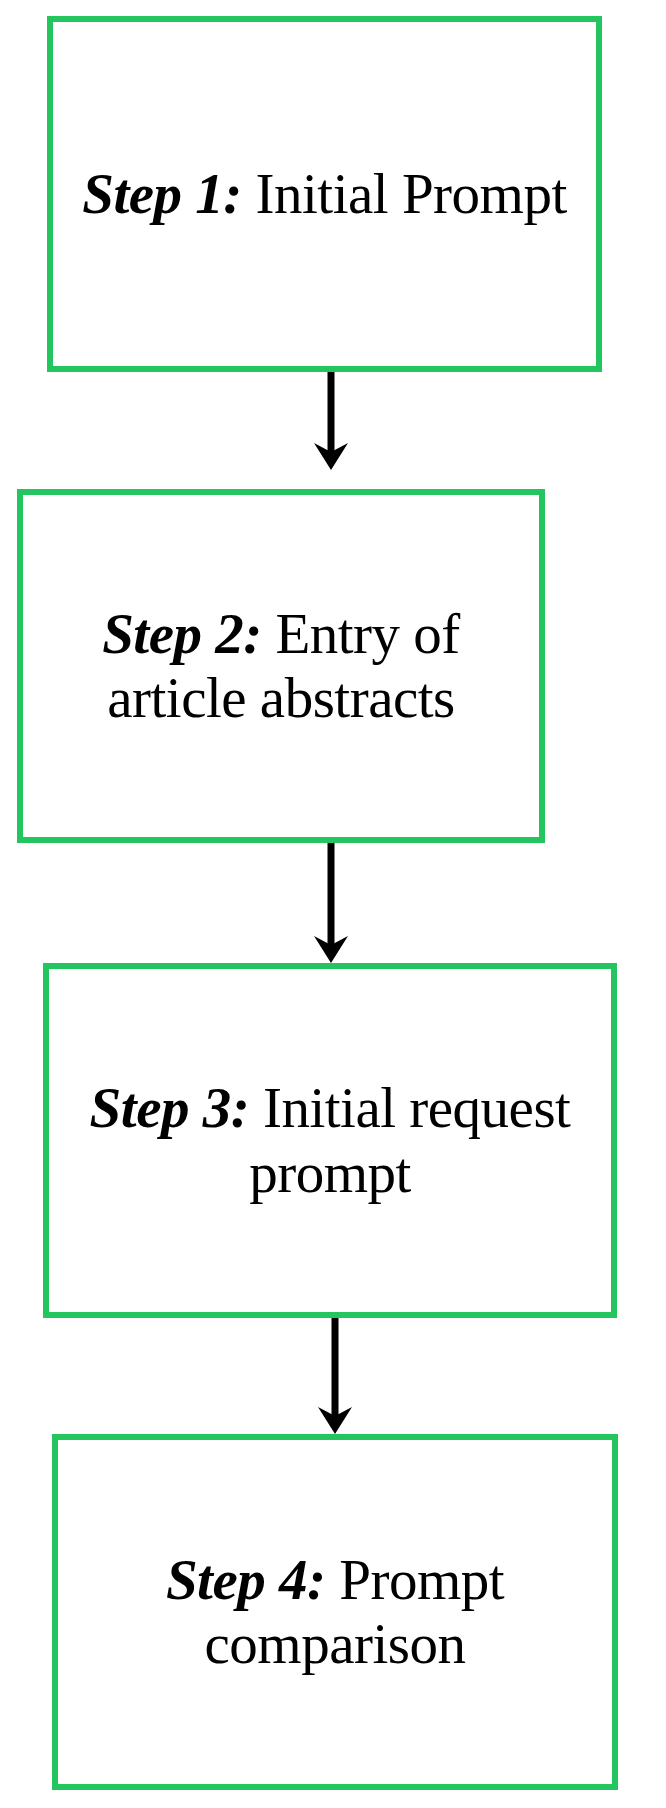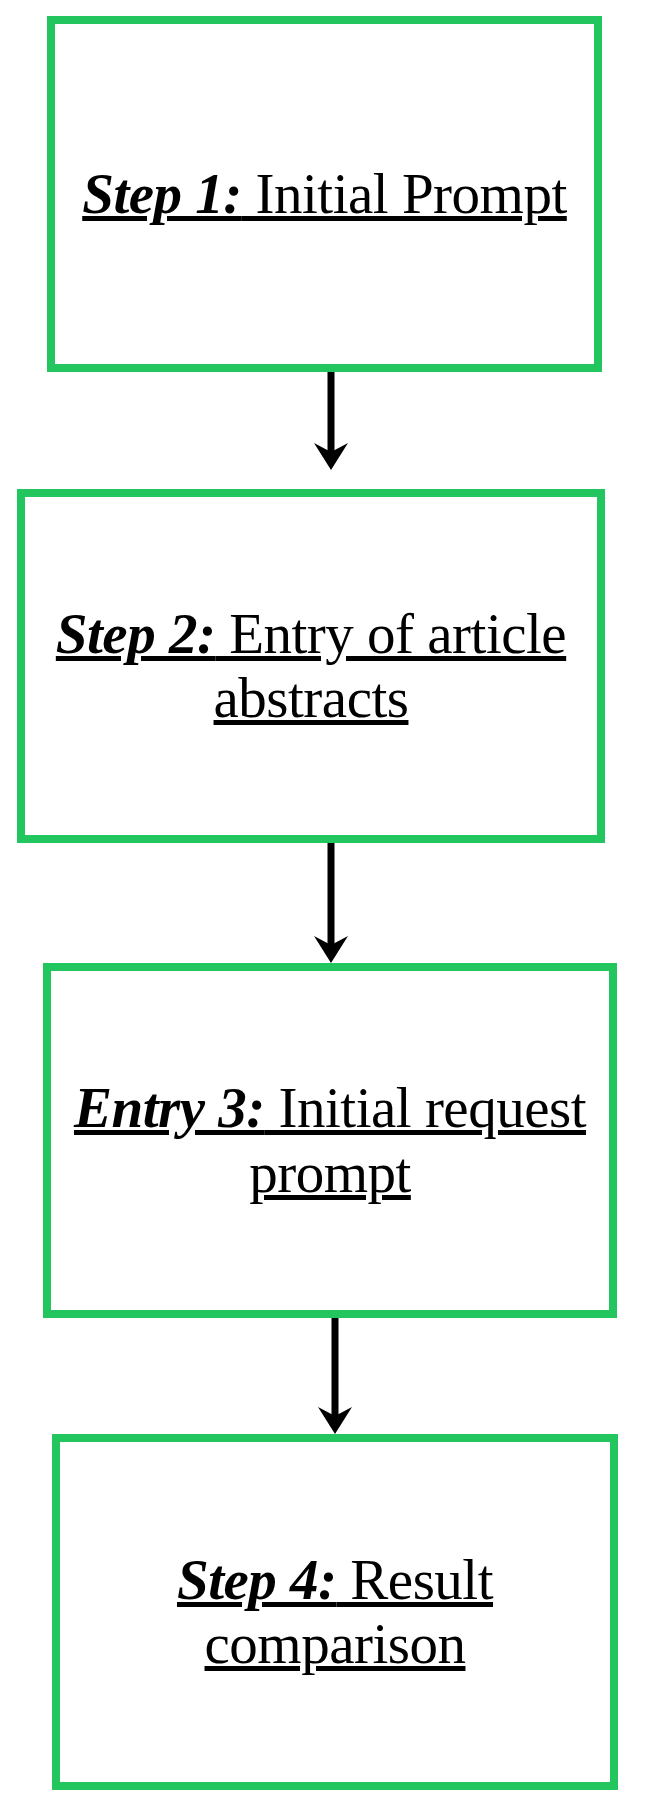--- a/index.html
+++ b/index.html
@@ -14,45 +14,44 @@
     background: #ffffff;
     overflow: hidden;
     font-family: "Liberation Serif", "DejaVu Serif", serif;
   }
 
   
   .node {
     position: absolute;
     box-sizing: border-box;
     background: #ffffff;
-    border: 8px solid #22c55e;
+    border: 6px solid #22c55e;
     display: flex;
     align-items: center;
     justify-content: center;
     text-align: center;
     color: #000000;
-    text-decoration: underline;
   }
   .node-text {
     display: block;
     width: 100%;
     font-size: 57px;
     line-height: 1.13;
     letter-spacing: -0.5px;
     padding: 0 10px;
     box-sizing: border-box;
   }
   .step-label {
     font-weight: bold;
     font-style: italic;
   }
 
   
   #node-1 { left: 47px;  top: 16px;   width: 555px; height: 356px; }
-  #node-2 { left: 17px;  top: 489px;  width: 588px; height: 354px; justify-content: flex-end; }
+  #node-2 { left: 17px;  top: 489px;  width: 528px; height: 354px; justify-content: flex-end; }
   #node-3 { left: 43px;  top: 963px;  width: 574px; height: 355px; }
   #node-4 { left: 52px;  top: 1434px; width: 566px; height: 356px; }
 
   
   .connector {
     position: absolute;
     left: 0;
     top: 0;
   }
 </style>
@@ -81,20 +80,20 @@
 
   <div class="node" id="node-1">
     <span class="node-text"><span class="step-label">Step 1:</span><span> Initial Prompt</span></span>
   </div>
 
   <div class="node" id="node-2">
     <span class="node-text"><span class="step-label">Step 2:</span><span> Entry of article abstracts</span></span>
   </div>
 
   <div class="node" id="node-3">
-    <span class="node-text"><span class="step-label">Entry 3:</span><span> Initial request prompt</span></span>
+    <span class="node-text"><span class="step-label">Step 3:</span><span> Initial request prompt</span></span>
   </div>
 
   <div class="node" id="node-4">
-    <span class="node-text"><span class="step-label">Step 4:</span><span> Result comparison</span></span>
+    <span class="node-text"><span class="step-label">Step 4:</span><span> Prompt comparison</span></span>
   </div>
 
 </div>
 
 </body></html>

